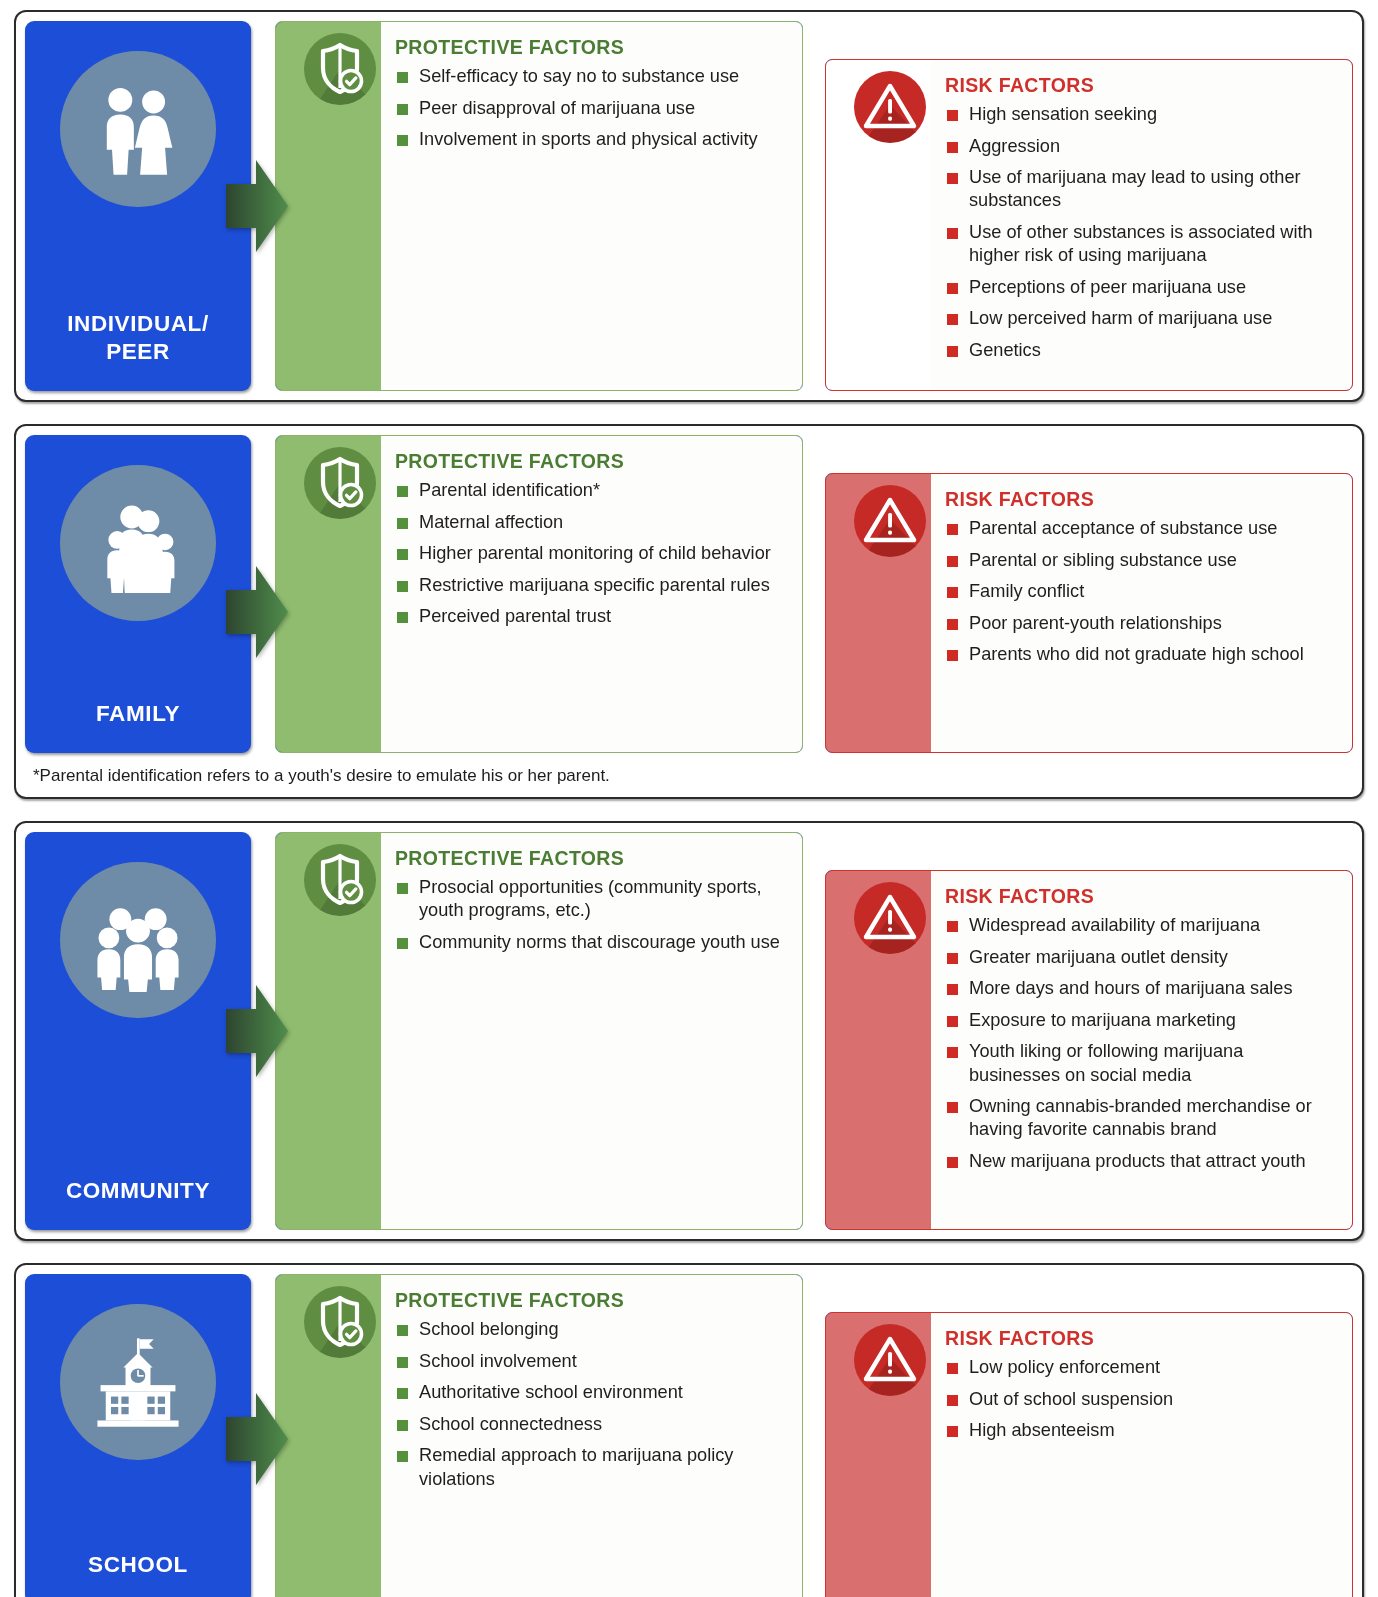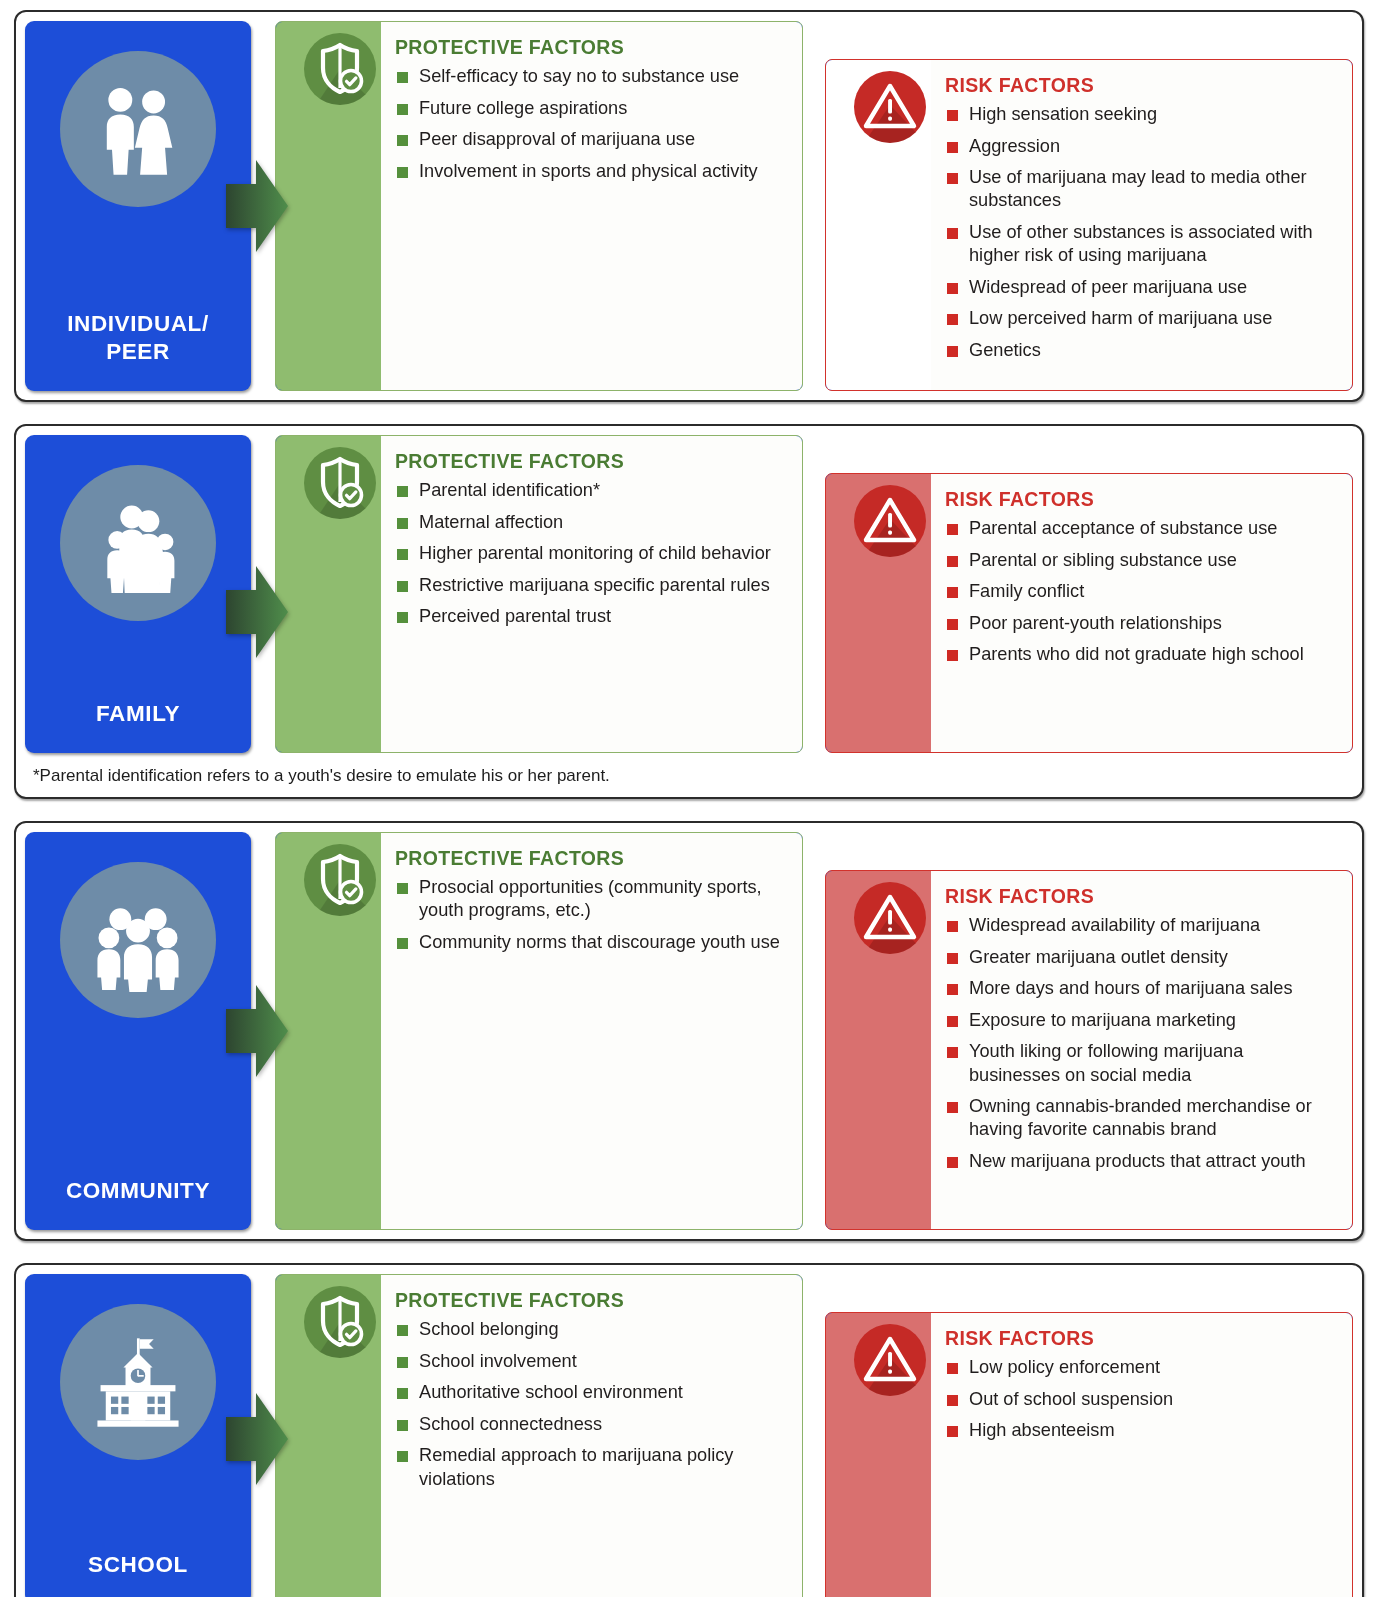--- a/index.html
+++ b/index.html
@@ -180,42 +180,41 @@
             <div class="badge green">
               <svg viewBox="0 0 72 72">
                 <use href="#sym-shield-check"></use>
               </svg>
             </div>
           </div>
           <div class="panel-body">
             <div class="panel-title">PROTECTIVE FACTORS</div>
             <ul class="factors">
               <li>Self-efficacy to say no to substance use</li>
-              <li>Future college aspirations</li>
               <li>Peer disapproval of marijuana use</li>
               <li>Involvement in sports and physical activity</li>
             </ul>
           </div>
         </div>
         <div class="panel risk">
           <div class="panel-strip">
             <div class="badge red">
               <svg viewBox="0 0 72 72">
                 <use href="#sym-warning-triangle"></use>
               </svg>
             </div>
           </div>
           <div class="panel-body">
             <div class="panel-title">RISK FACTORS</div>
             <ul class="factors">
               <li>High sensation seeking</li>
               <li>Aggression</li>
-              <li>Use of marijuana may lead to media other substances</li>
+              <li>Use of marijuana may lead to using other substances</li>
               <li>Use of other substances is associated with higher risk of using marijuana</li>
-              <li>Widespread of peer marijuana use</li>
+              <li>Perceptions of peer marijuana use</li>
               <li>Low perceived harm of marijuana use</li>
               <li>Genetics</li>
             </ul>
           </div>
         </div>
       </div>
     </div>
     <div class="section min-fam has-note">
       <div class="domain-card">
         <div class="domain-icon-circle">

